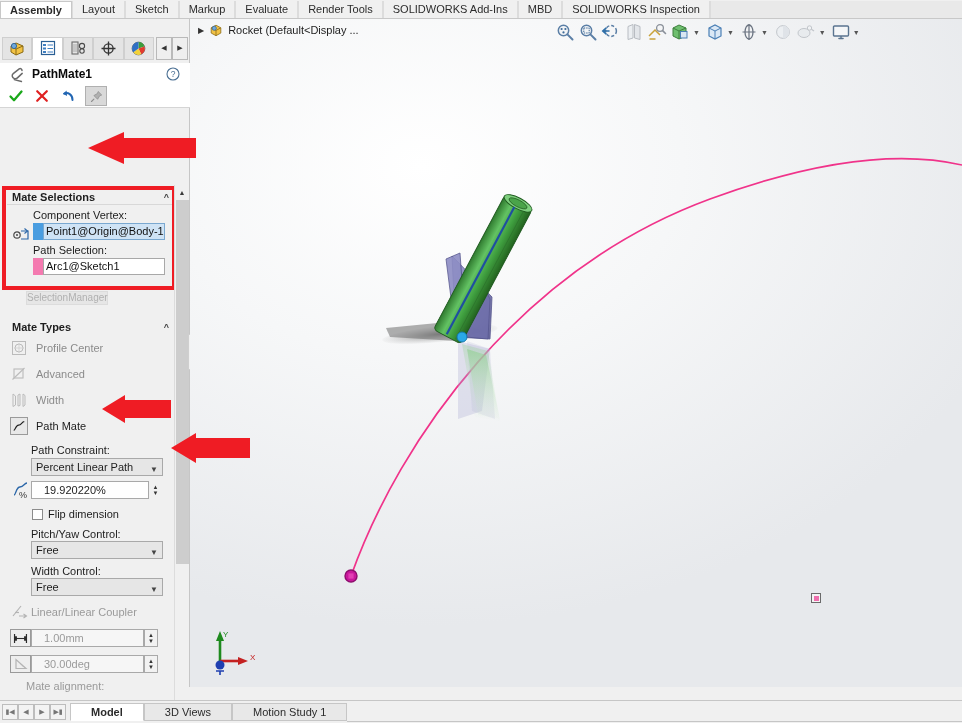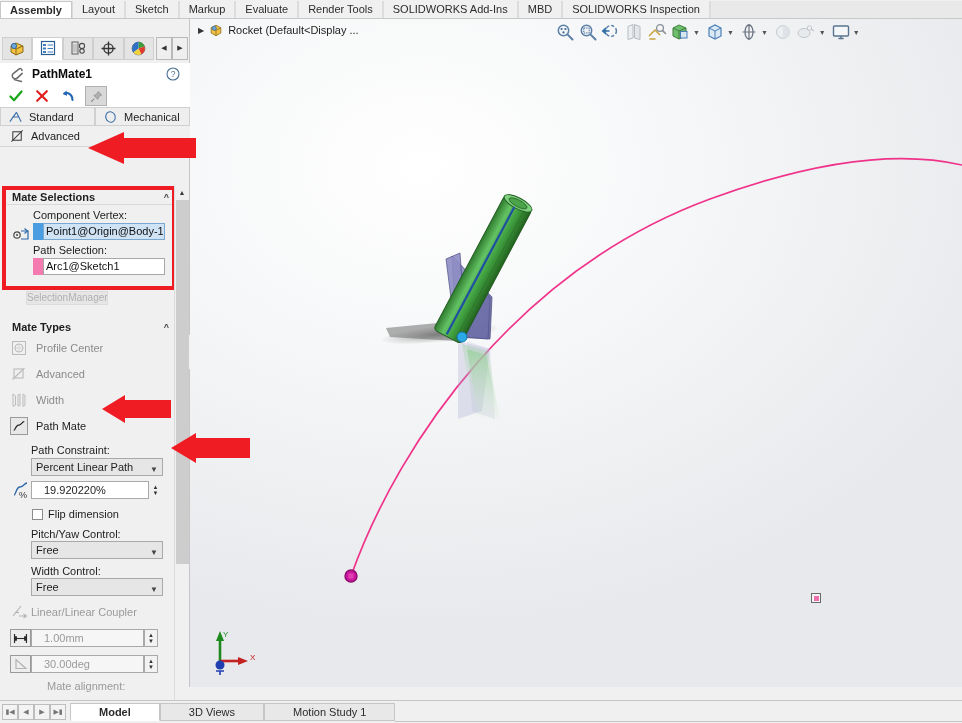--- a/index.html
+++ b/index.html
@@ -159,21 +159,21 @@
   .hud .dd{font-size:7px;color:#555;margin:0 2px 0 -1px;}
 
   .tabs-bottom{
     position:absolute;left:0;top:700px;width:962px;height:23px;background:#f0f0f0;
     border-top:1px solid #c6c6c6;display:flex;align-items:center;box-sizing:border-box;
   }
   .navbtns{display:flex;margin-left:2px;}
   .navbtn{width:16px;height:16px;border:1px solid #bdbdbd;background:#f3f3f3;box-sizing:border-box;
     display:flex;align-items:center;justify-content:center;font-size:7px;color:#767676;}
   .btabs{display:flex;margin-left:4px;align-items:flex-start;height:18px;}
-  .btab{height:18px;line-height:17px;padding:0 28px;font-size:11px;box-sizing:border-box;
+  .btab{height:18px;line-height:17px;padding:0 20px;font-size:11px;box-sizing:border-box;
     border:1px solid #c6c6c6;background:#e8e8e8;color:#2b2b2b;}
   .btab.active{background:#ffffff;font-weight:bold;border-bottom-color:#ffffff;}
   .btab-fill{flex:1;height:18px;border-bottom:1px solid #c6c6c6;}
 
   .arrow-ann{position:absolute;pointer-events:none;}
 </style>
 </head>
 <body>
 
 <div class="app">
@@ -271,43 +271,20 @@
         </div>
         <div class="act pin">
           <svg width="13" height="13" viewBox="0 0 14 14">
             <path d="M8.8 1.6 L12.6 5.4 L10.4 6.2 L8.2 10 L4.2 6 L8 3.8 Z" fill="#b0b0b0" stroke="#8e8e8e" stroke-width="0.8"></path>
             <path d="M4.2 9.8 L1.6 12.4" stroke="#8e8e8e" stroke-width="1.2" stroke-linecap="round"></path>
           </svg>
         </div>
       </div>
     </div>
 
-    <div class="cat-tabs">
-      <div class="cat-row">
-        <div class="cat">
-          <svg width="15" height="14" viewBox="0 0 16 14">
-            <path d="M2 12 L9 2 M9 2 L14 12 M4.5 7 L12 7" stroke="#3b6fa8" stroke-width="1.2" fill="none"></path>
-          </svg>
-          <span>Standard</span>
-        </div>
-        <div class="cat">
-          <svg width="15" height="14" viewBox="0 0 16 14">
-            <ellipse cx="8" cy="7" rx="5" ry="5.6" fill="none" stroke="#3b6fa8" stroke-width="1.2" transform="rotate(-20 8 7)"></ellipse>
-          </svg>
-          <span>Mechanical</span>
-        </div>
-      </div>
-      <div class="cat single" style="border-bottom:1px solid #d6d6d6;height:21px;">
-        <svg width="15" height="14" viewBox="0 0 16 14" style="margin-left:3px;">
-          <rect x="3" y="2.5" width="9" height="9" fill="none" stroke="#3b3b3b" stroke-width="1.1"></rect>
-          <path d="M1.5 13 L13.5 1" stroke="#3b3b3b" stroke-width="1.1"></path>
-        </svg>
-        <span>Advanced</span>
-      </div>
-    </div>
 
     <div class="grp-mate-sel">
       <div class="grp-hdr">
         <span>Mate Selections</span>
         <span style="font-size:9px;color:#444;">^</span>
       </div>
       <svg class="mate-icon" viewBox="0 0 20 18">
         <circle cx="5" cy="9" r="3.2" fill="none" stroke="#4a4a4a" stroke-width="1.2"></circle>
         <circle cx="5" cy="9" r="1" fill="#4a4a4a"></circle>
         <path d="M9 5 L16 5 L16 13 L9 13" fill="none" stroke="#2a66a8" stroke-width="1.2"></path>
@@ -430,21 +407,21 @@
         <path d="M2 10.5 L12 10.5 L2 1.5 Z" fill="none" stroke="#b4b4b4" stroke-width="1.2"></path>
         <path d="M9 8.5 A4 4 0 0 0 6.5 6" fill="none" stroke="#b4b4b4" stroke-width="1"></path>
       </svg>
     </div>
     <div class="num-field" style="left:31px;top:636px;width:113px;color:#9a9a9a;background:#f6f6f6;">30.00deg</div>
     <div class="spin boxed" style="left:144px;top:636px;width:14px;">
       <span>▲</span>
         <span>▼</span>
     </div>
 
-    <div class="grey-label" style="left:47px;top:661px;">Mate alignment:</div>
+    <div class="grey-label" style="left:26px;top:661px;">Mate alignment:</div>
     <svg style="position:absolute;left:44px;top:681px;" width="20" height="16" viewBox="0 0 20 16">
       <rect x="1" y="2" width="7" height="6" fill="none" stroke="#9a9a9a" stroke-width="1.1"></rect>
       <rect x="11" y="2" width="7" height="6" fill="none" stroke="#9a9a9a" stroke-width="1.1"></rect>
       <path d="M1 12 L8 12 M4.5 9 L4.5 15 M11 12 L18 12 M14.5 9 L14.5 15" stroke="#9a9a9a" stroke-width="1.1"></path>
     </svg>
     <svg style="position:absolute;left:70px;top:681px;" width="20" height="16" viewBox="0 0 20 16">
       <rect x="1" y="2" width="7" height="6" fill="none" stroke="#9a9a9a" stroke-width="1.1"></rect>
       <rect x="11" y="2" width="7" height="6" fill="none" stroke="#9a9a9a" stroke-width="1.1"></rect>
       <path d="M1 12 L8 12 M4.5 9 L4.5 15 M11 12 L18 12 M14.5 9 L14.5 15" stroke="#9a9a9a" stroke-width="1.1"></path>
       <path d="M14.5 1 L14.5 9" stroke="#9a9a9a" stroke-width="1.1"></path>

